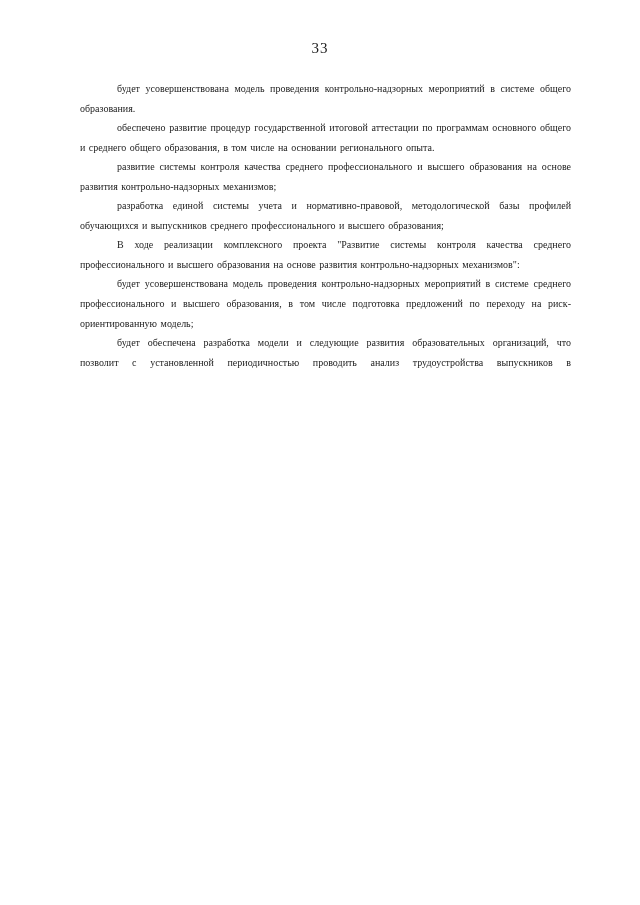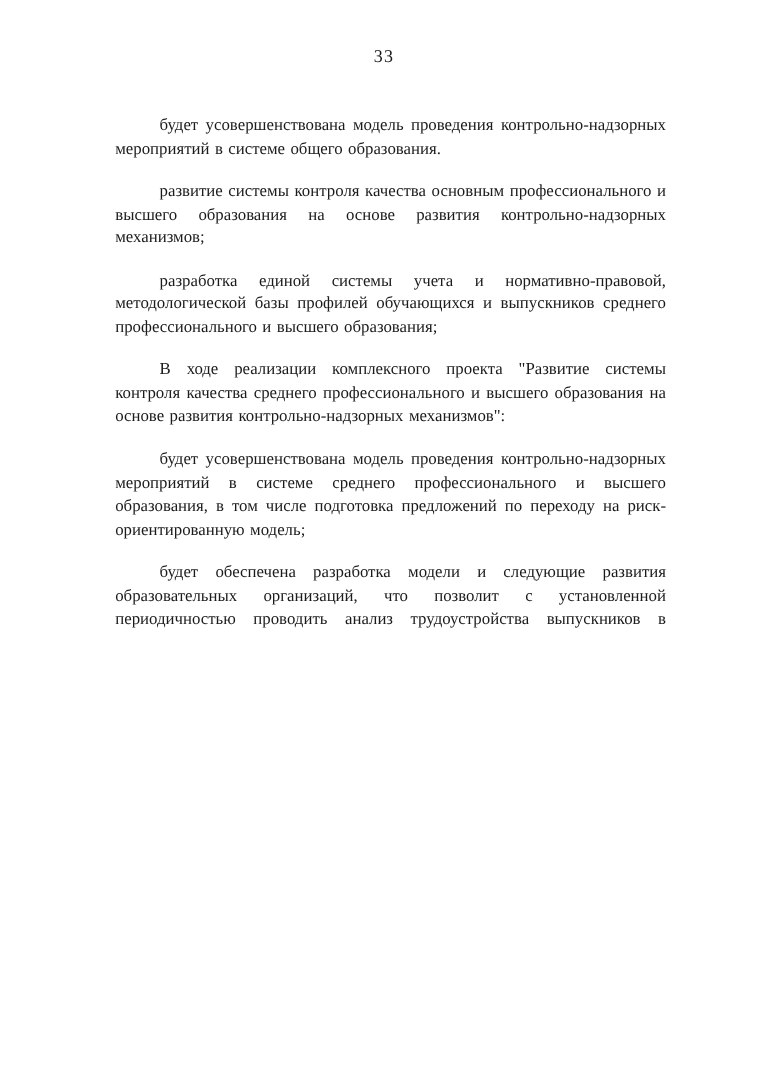--- a/index.html
+++ b/index.html
@@ -25,23 +25,23 @@
     font-size: 15px;
     letter-spacing: 1px;
   }
   .body-text {
     position: absolute;
     top: 79px;
     left: 80px;
     width: 491px;
   }
   .body-text p {
-    margin: 16px;
+    margin: 0;
     padding: 0;
-    font-size: 14px;
+    font-size: 10px;
     line-height: 19.55px;
     text-align: justify;
     text-indent: 37px;
     word-spacing: 1px;
   }
   
   .body-text p.continued {
     text-align-last: justify;
   }
   .footer-filename {
@@ -56,21 +56,22 @@
 </style>
 </head>
 <body>
 
 <div class="page">
 
   <div class="page-number">33</div>
 
   <div class="body-text">
     <p>будет усовершенствована модель проведения контрольно-надзорных мероприятий в системе общего образования.</p>
-    <p>развитие системы контроля качества основным профессионального и высшего образования на основе развития контрольно-надзорных механизмов;</p>
+    <p>обеспечено развитие процедур государственной итоговой аттестации по программам основного общего и среднего общего образования, в том числе на основании регионального опыта.</p>
+    <p>развитие системы контроля качества среднего профессионального и высшего образования на основе развития контрольно-надзорных механизмов;</p>
     <p>разработка единой системы учета и нормативно-правовой, методологической базы профилей обучающихся и выпускников среднего профессионального и высшего образования;</p>
     <p>В ходе реализации комплексного проекта "Развитие системы контроля качества среднего профессионального и высшего образования на основе развития контрольно-надзорных механизмов":</p>
     <p>будет усовершенствована модель проведения контрольно-надзорных мероприятий в системе среднего профессионального и высшего образования, в том числе подготовка предложений по переходу на риск-ориентированную модель;</p>
     <p class="continued">будет обеспечена разработка модели и следующие развития образовательных организаций, что позволит с установленной периодичностью проводить анализ трудоустройства выпускников в</p>
   </div>
 
   <div class="footer-filename">25041245.doc</div>
 
 </div>
 

